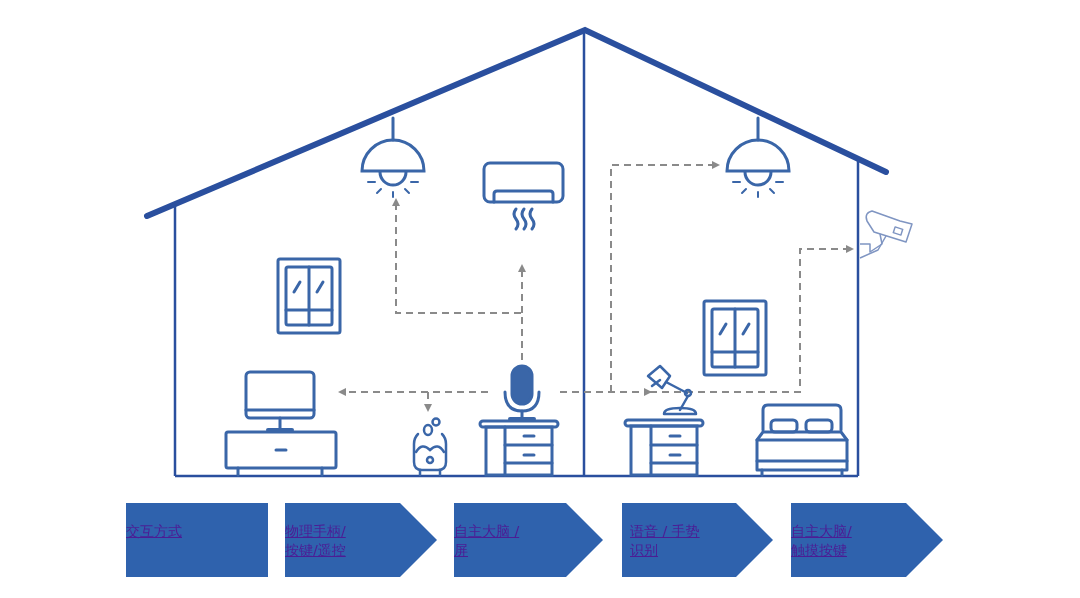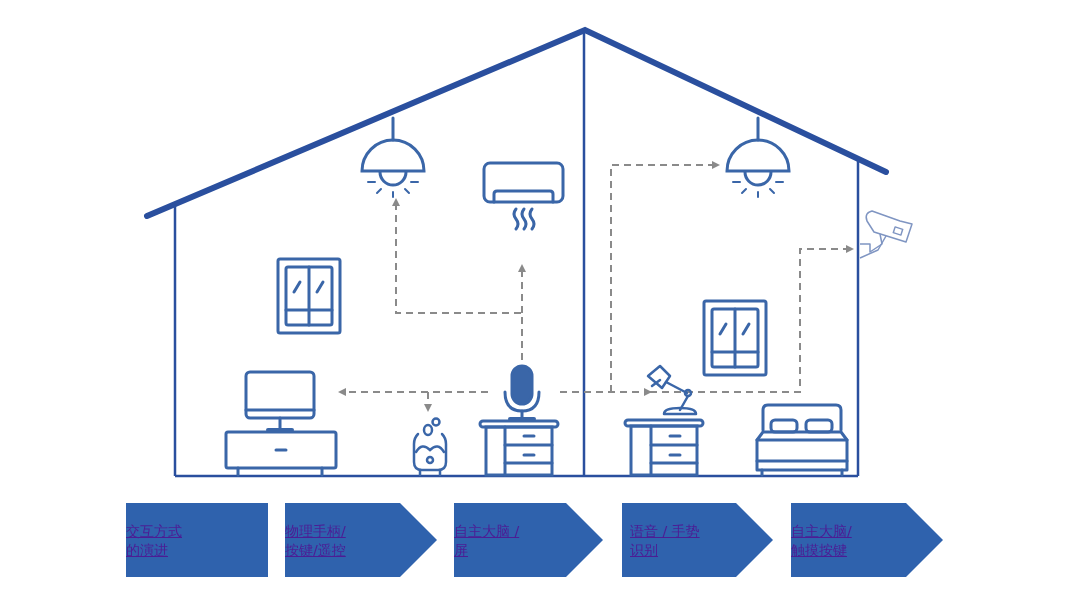--- a/index.html
+++ b/index.html
@@ -160,21 +160,20 @@
     <polygon points="126,503 268,503 268,577 126,577" fill="#2f62ad"></polygon>
     <polygon points="285,503 400,503 437,540 400,577 285,577" fill="#2f62ad"></polygon>
     <polygon points="454,503 566,503 603,540 566,577 454,577" fill="#2f62ad"></polygon>
     <polygon points="622,503 736,503 773,540 736,577 622,577" fill="#2f62ad"></polygon>
     <polygon points="791,503 906,503 943,540 906,577 791,577" fill="#2f62ad"></polygon>
   </g>
 </svg>
 
 <div class="step-text" style="left:126px;top:522px;width:142px;">
   <div>交互方式</div>
-  <div>的演进</div>
 </div>
 <div class="step-text" style="left:285px;top:522px;width:134px;">
   <div>物理手柄/</div>
   <div>按键/遥控</div>
 </div>
 <div class="step-text" style="left:454px;top:522px;width:132px;">
   <div>自主大脑 /</div>
   <div>屏</div>
 </div>
 <div class="step-text" style="left:630px;top:522px;width:134px;">

